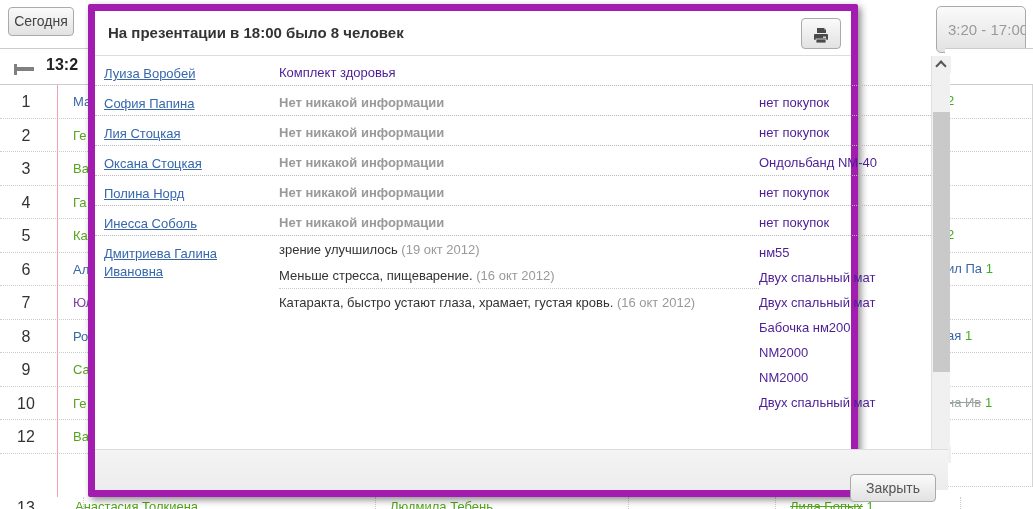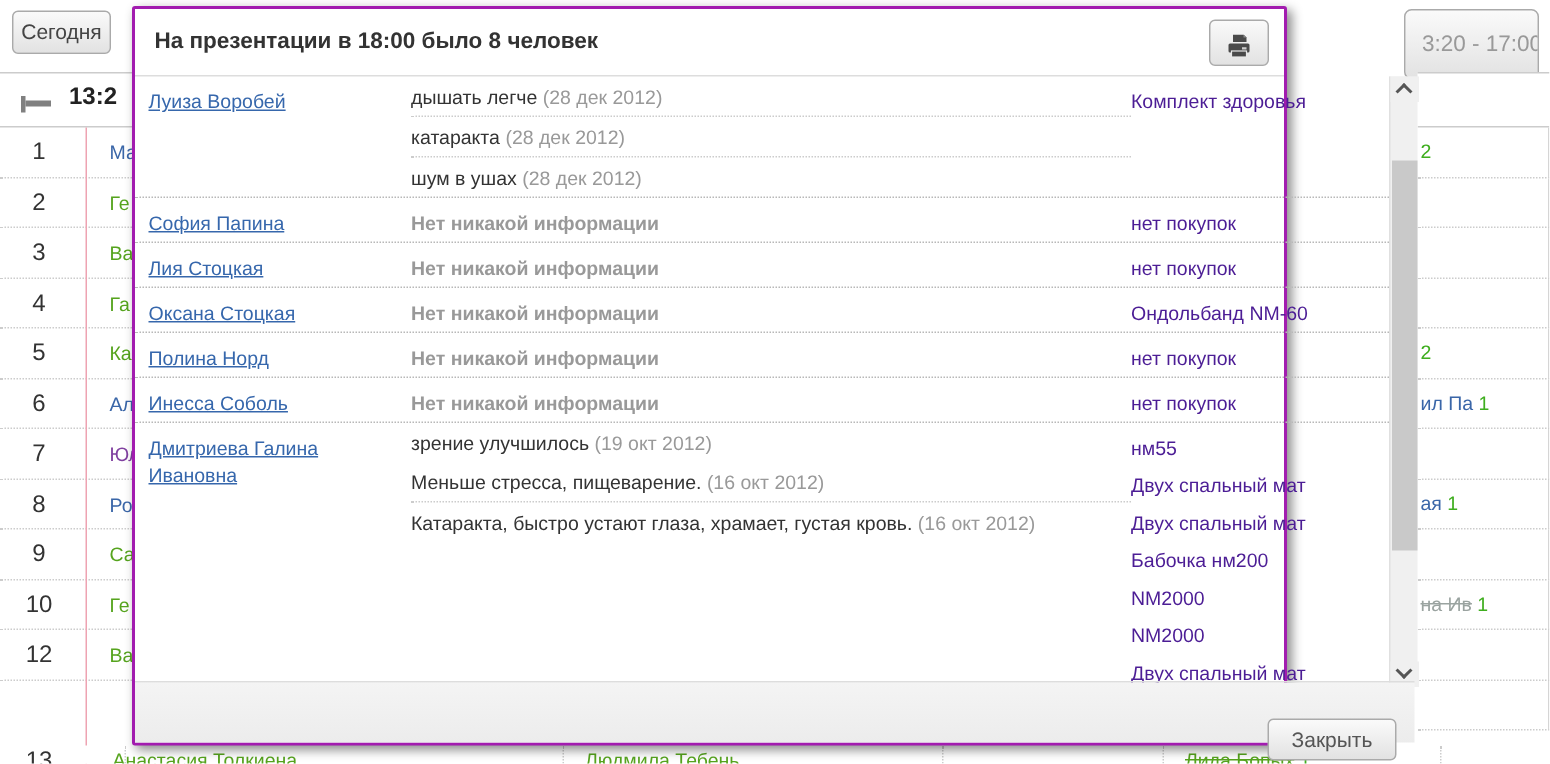--- a/index.html
+++ b/index.html
@@ -67,21 +67,21 @@
   #bg-bottom .num { position:absolute; left:0; top:2px; width:52px; text-align:center; font-size:16px; color:#333; }
   #bg-bottom .c1 { position:absolute; left:75px;  top:2px; font-size:13px; }
   #bg-bottom .c2 { position:absolute; left:390px; top:2px; font-size:13px; }
   #bg-bottom .c3 { position:absolute; left:790px; top:2px; font-size:13px; }
   #bg-bottom .vdiv { position:absolute; top:0; width:0; height:12px; border-left:1px dotted #ccc; }
 
   
   #modal {
     position:absolute; left:88px; top:4px; width:770px; height:493px;
     background:#fff;
-    border:2px solid #a21caf;
+    border:7px solid #a21caf;
     border-radius:2px;
     box-shadow:3px 3px 7px rgba(0,0,0,0.45);
   }
   #modal-header {
     position:relative; height:45px; border-bottom:1px solid #ddd;
   }
   #modal-title {
     position:absolute; left:13px; top:13px;
     font-size:15px; font-weight:bold; color:#333;
   }
@@ -254,34 +254,20 @@
         <rect x="11" y="8.5" width="3" height="1.5" fill="#cfcfcf"></rect>
         <rect x="4" y="11" width="10" height="4" fill="#4a4a4a" stroke="#e8e8e8" stroke-width="0.8"></rect>
       </svg>
     </button>
   </div>
 
   <div id="modal-body">
 
     <div class="mrow">
       <div class="mname"><a>Луиза Воробей</a></div>
-      <div class="mcomments">
-        <div class="cline sep">
-          <span>дышать легче</span>
-          <span class="cdate">(28 дек 2012)</span>
-        </div>
-        <div class="cline sep">
-          <span>катаракта</span>
-          <span class="cdate">(28 дек 2012)</span>
-        </div>
-        <div class="cline">
-          <span>шум в ушах</span>
-          <span class="cdate">(28 дек 2012)</span>
-        </div>
-      </div>
       <div class="mpurch">
         <div class="pline first">Комплект здоровья</div>
       </div>
     </div>
 
     <div class="mrow">
       <div class="mname"><a>София Папина</a></div>
       <div class="mcomments">
           <div class="cline single muted">Нет никакой информации</div>
         </div>
@@ -299,21 +285,21 @@
           <div class="pline first muted">нет покупок</div>
         </div>
     </div>
 
     <div class="mrow">
       <div class="mname"><a>Оксана Стоцкая</a></div>
       <div class="mcomments">
           <div class="cline single muted">Нет никакой информации</div>
         </div>
       <div class="mpurch">
-          <div class="pline first">Ондольбанд NM-60</div>
+          <div class="pline first">Ондольбанд NM-40</div>
         </div>
     </div>
 
     <div class="mrow">
       <div class="mname"><a>Полина Норд</a></div>
       <div class="mcomments">
           <div class="cline single muted">Нет никакой информации</div>
         </div>
       <div class="mpurch">
           <div class="pline first muted">нет покупок</div>

